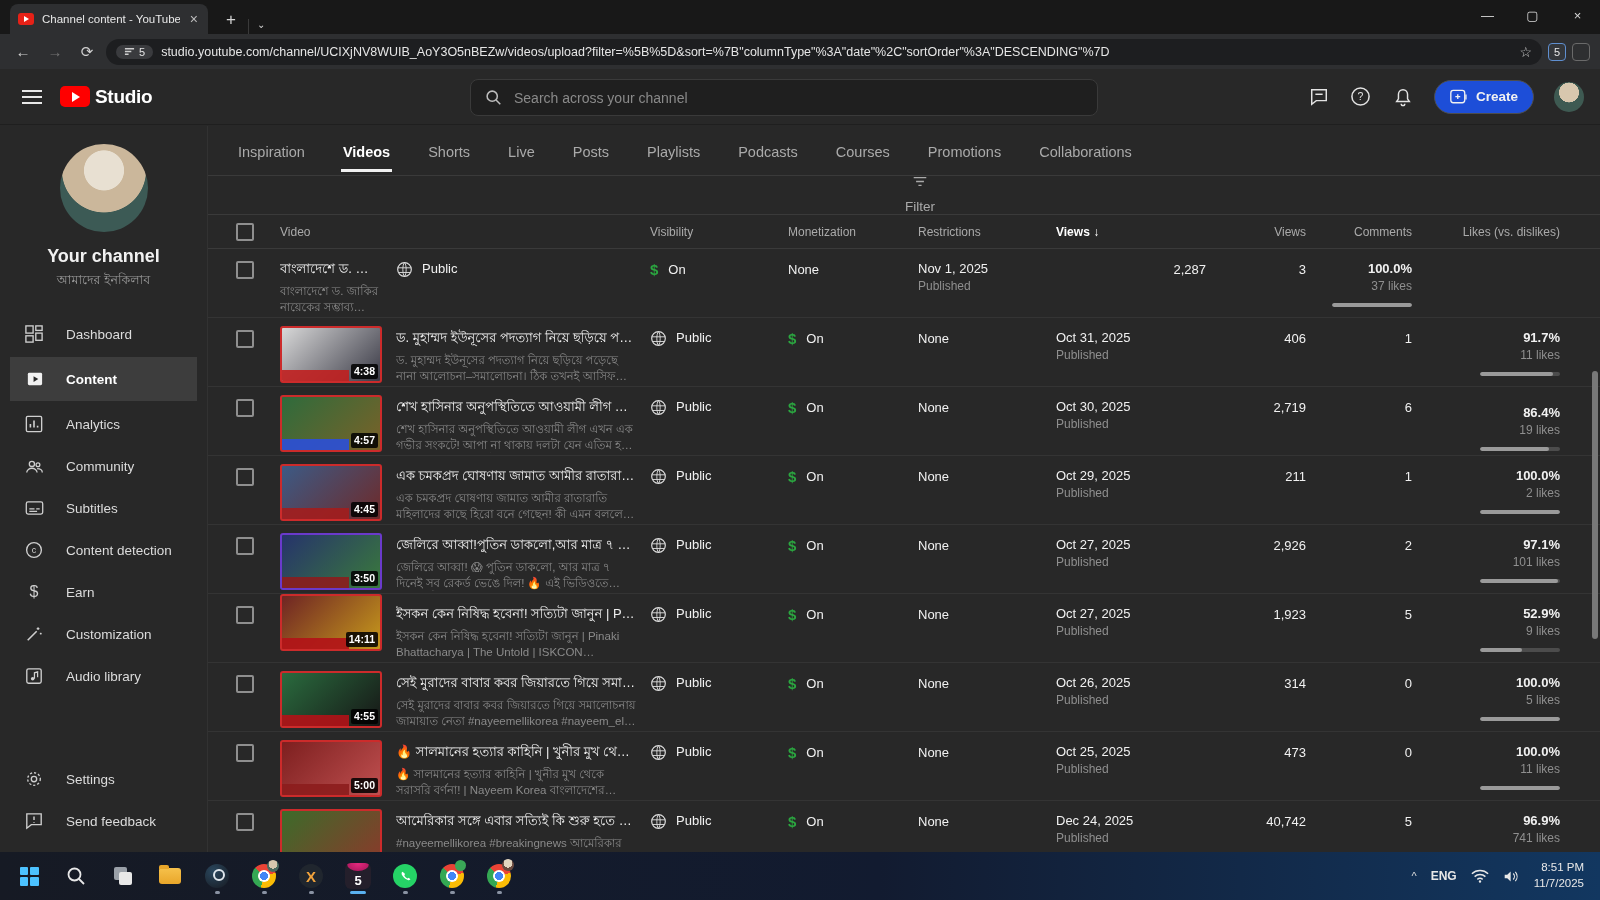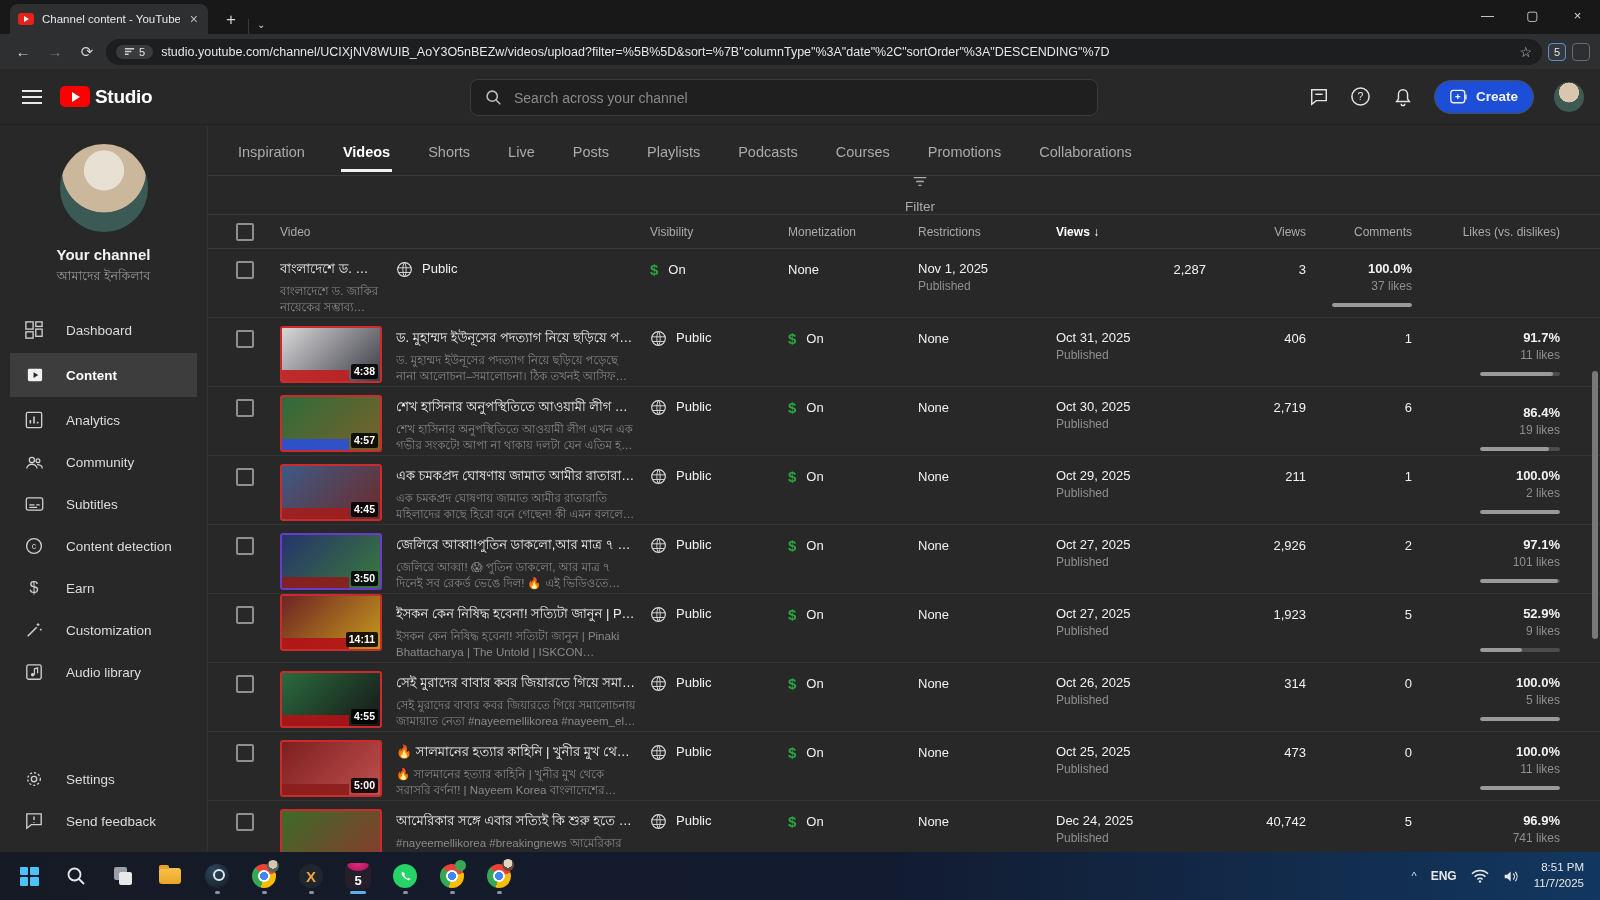--- a/index.html
+++ b/index.html
@@ -56,21 +56,21 @@
                 border-radius:18px; height:34px; padding:0 15px; color:#f1f1f1; font-size:13.5px; font-weight:600; }
   .avatar-sm { width:30px; height:30px; border-radius:50%;
                background:radial-gradient(circle at 50% 35%, #d8c7ae 0 40%, #3e5a52 41% 100%); }
 
   
   .studio-body { position:absolute; top:126px; left:0; right:0; height:726px; display:flex; }
   .sidebar { width:208px; flex:none; background:#282828; border-right:1px solid #323232;
              display:flex; flex-direction:column; padding-top:18px; }
   .avatar-lg { width:88px; height:88px; border-radius:50%; margin:0 auto;
                background:radial-gradient(circle at 50% 30%, #e8e0d2 0 26%, #cbb79b 27% 55%, #3c5a55 56% 100%); }
-  .channel-title { color:#f1f1f1; font-size:15px; font-weight:700; text-align:center; margin-top:14px; }
+  .channel-title { color:#f1f1f1; font-size:18px; font-weight:700; text-align:center; margin-top:14px; }
   .channel-name { color:#9a9a9a; font-size:12.5px; text-align:center; margin-top:4px; }
   .side-menu { margin-top:22px; display:flex; flex-direction:column; }
   .side-item { display:flex; align-items:center; gap:22px; height:42px; padding:0 4px 0 24px; color:#d6d6d6; }
   .side-item .lbl { font-size:13.5px; color:#dcdcdc; }
   .side-item.active { background:#3d3d3d; border-radius:0; margin:2px 10px; padding-left:14px; height:44px; }
   .side-item.active .lbl { color:#fff; font-weight:700; }
   .side-ico { width:20px; text-align:center; color:#cfcfcf; font-size:15px; flex:none; display:flex; justify-content:center; }
   .side-footer { margin-top:auto; padding-bottom:10px; }
 
   .content { flex:1; position:relative; overflow:hidden; }

